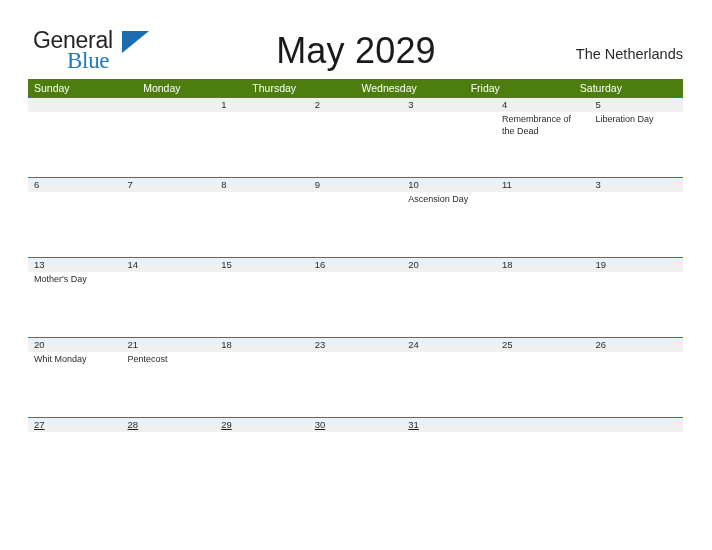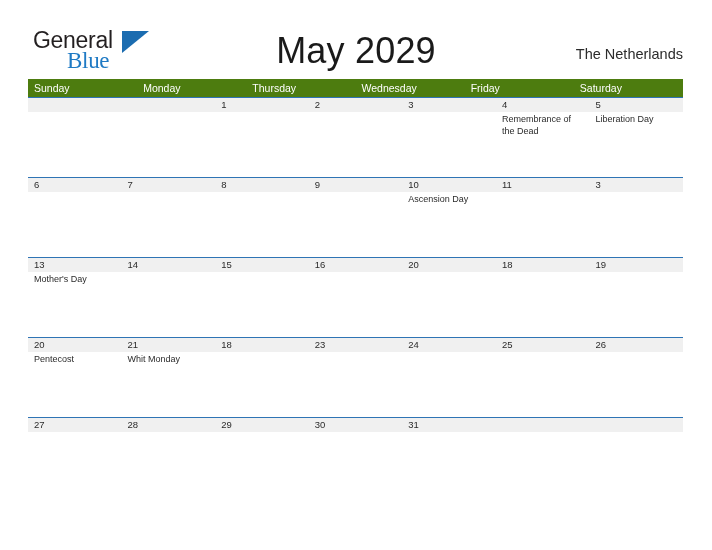--- a/index.html
+++ b/index.html
@@ -106,20 +106,21 @@
     height: 80px;
     box-sizing: border-box;
     position: relative;
     background: #ffffff;
   }
   .week-row:first-of-type {
     border-top: none;
   }
   .week-row.last {
     height: 31px;
+    text-decoration: underline;
   }
 
   .daynum-band {
     display: flex;
     background: #f0f0f0;
     height: 14px;
   }
   .daynum-cell {
     flex: 1 1 0;
     font-size: 9.5px;
@@ -240,22 +241,22 @@
     <div class="daynum-band">
       <div class="daynum-cell">20</div>
       <div class="daynum-cell">21</div>
       <div class="daynum-cell">18</div>
       <div class="daynum-cell">23</div>
       <div class="daynum-cell">24</div>
       <div class="daynum-cell">25</div>
       <div class="daynum-cell">26</div>
     </div>
     <div class="event-band">
+      <div class="event-cell">Whit Monday</div>
       <div class="event-cell">Pentecost</div>
-      <div class="event-cell">Whit Monday</div>
       <div class="event-cell"></div>
       <div class="event-cell"></div>
       <div class="event-cell"></div>
       <div class="event-cell"></div>
       <div class="event-cell"></div>
     </div>
   </div>
 
   <div class="week-row last">
     <div class="daynum-band">

